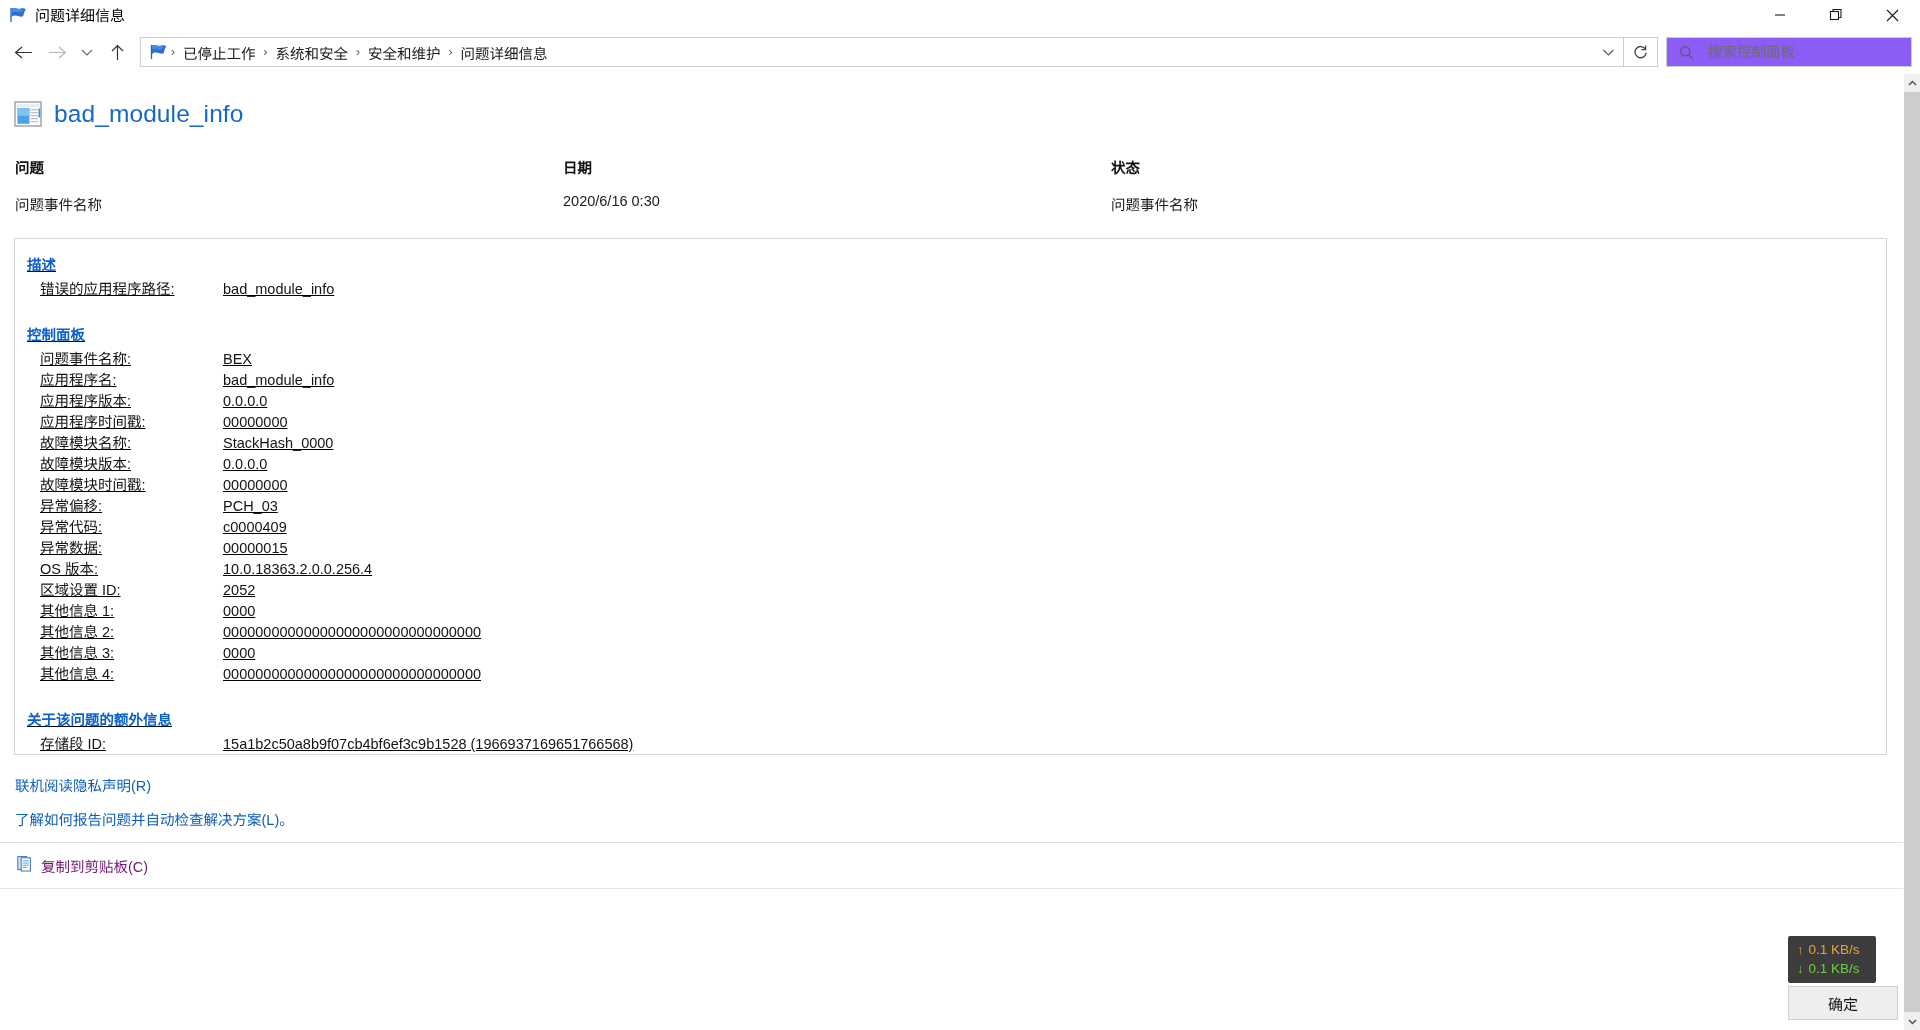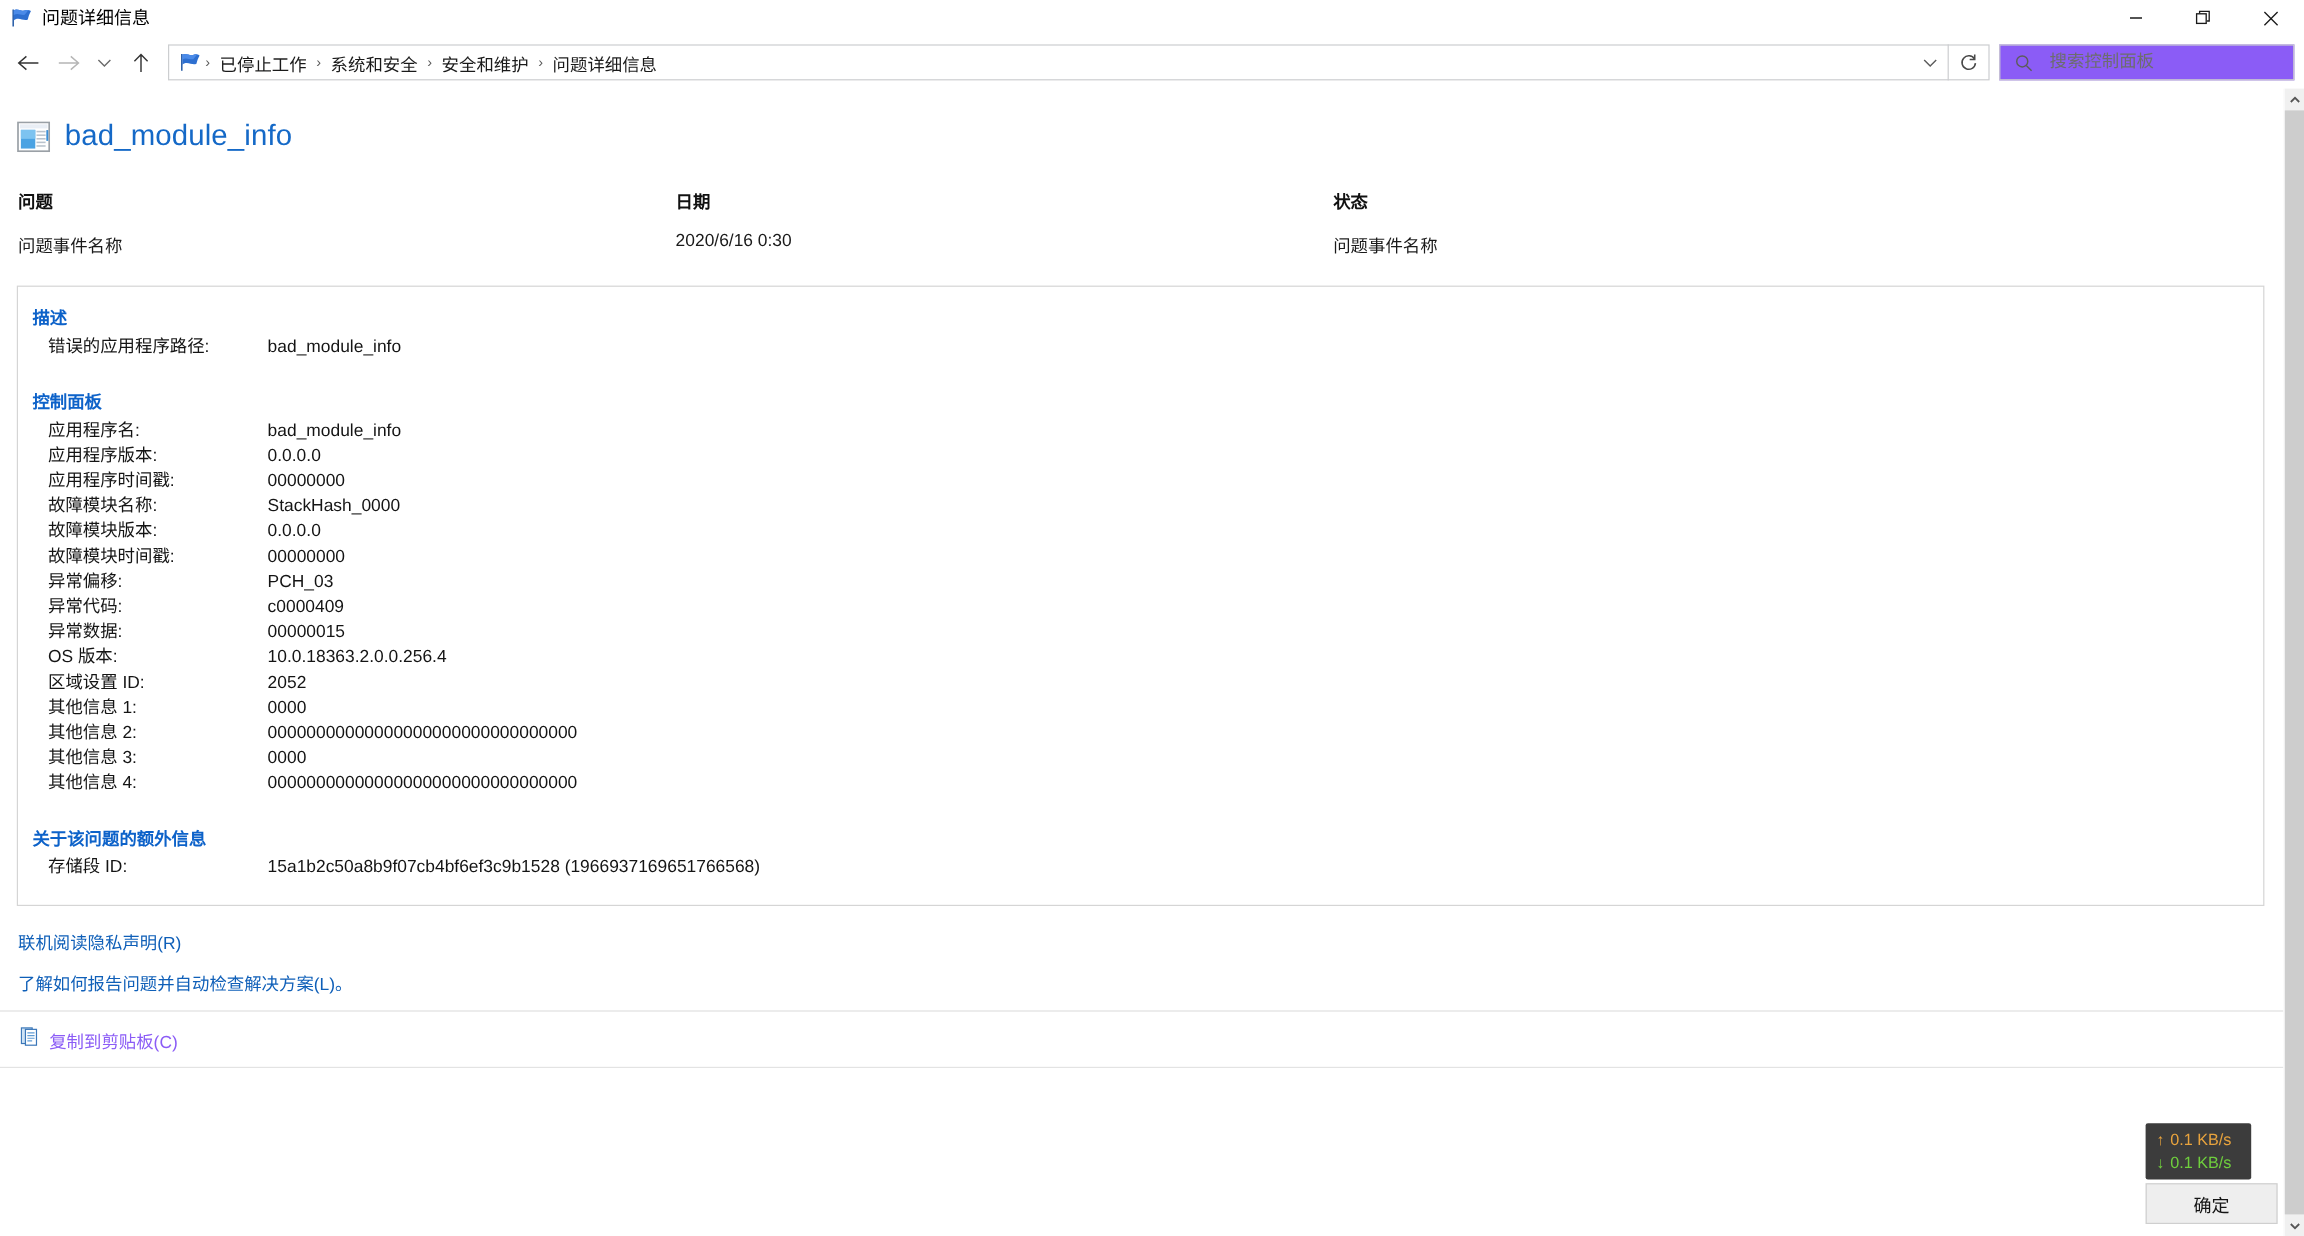--- a/index.html
+++ b/index.html
@@ -177,20 +177,21 @@
     margin-top: 16px;
   }
 
   .detail-box {
     margin-top: 24px;
     border: 1px solid #d5d5d5;
     background: #ffffff;
     padding: 14px 16px 20px 12px;
     height: 517px;
     overflow: hidden;
+    text-decoration: underline;
   }
   .sect-head {
     font-size: 14.5px;
     color: #0d62c9;
     font-weight: bold;
     margin-bottom: 5px;
   }
   .sect-head.spaced { margin-top: 23px; }
   .kv-row {
     display: flex;
@@ -223,21 +224,21 @@
 
   .copy-row {
     display: flex;
     align-items: center;
     gap: 9px;
     padding-top: 12px;
     padding-left: 3px;
   }
   .copy-row .ctext {
     font-size: 14.5px;
-    color: #8b5cf6;
+    color: #701a75;
   }
 
   .bottom-rule {
     border-top: 1px solid #e3e3e3;
     margin-top: 12px;
     margin-left: -14px;
     margin-right: -16px;
   }
 
   
@@ -439,20 +440,24 @@
     <div class="detail-box">
 
       <div class="sect-head">描述</div>
       <div class="kv-row">
         <span class="kv-key">错误的应用程序路径:</span>
         <span class="kv-val">bad_module_info</span>
       </div>
 
       <div class="sect-head spaced">控制面板</div>
       <div class="kv-row">
+        <span class="kv-key">问题事件名称:</span>
+        <span class="kv-val">BEX</span>
+      </div>
+      <div class="kv-row">
         <span class="kv-key">应用程序名:</span>
         <span class="kv-val">bad_module_info</span>
       </div>
       <div class="kv-row">
         <span class="kv-key">应用程序版本:</span>
         <span class="kv-val">0.0.0.0</span>
       </div>
       <div class="kv-row">
         <span class="kv-key">应用程序时间戳:</span>
         <span class="kv-val">00000000</span>

